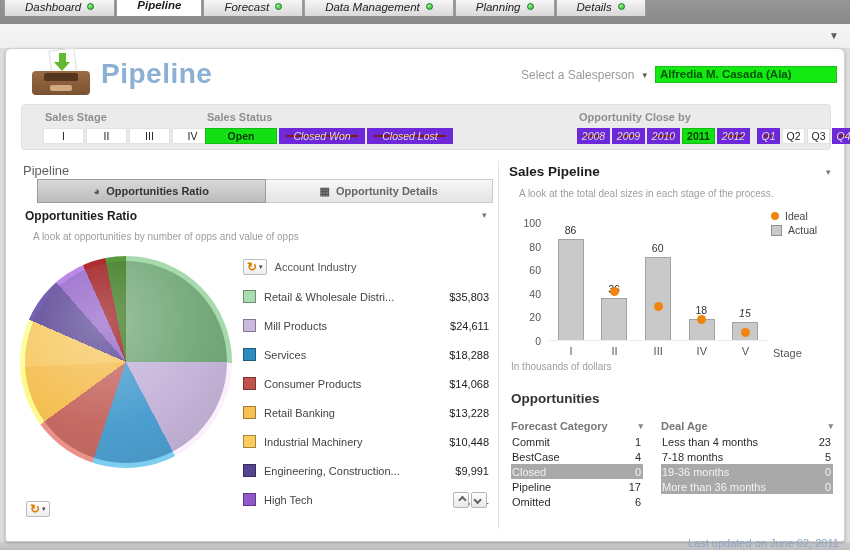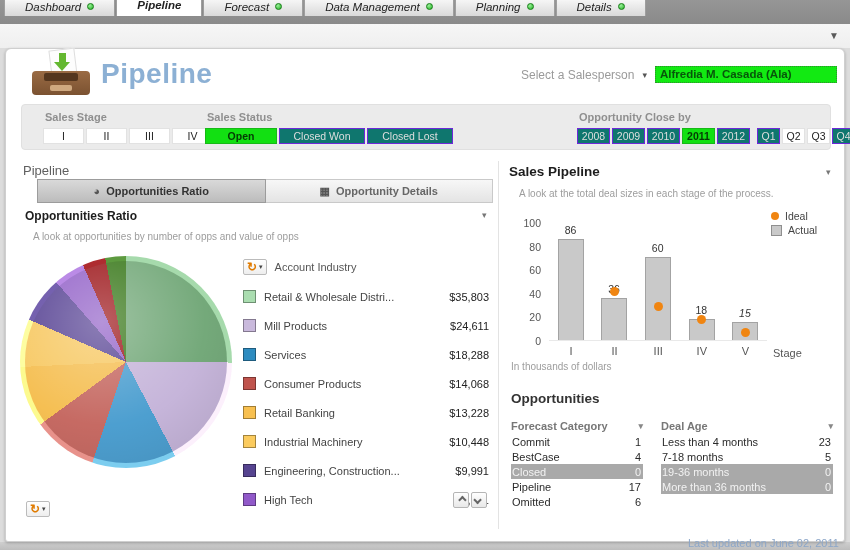--- a/index.html
+++ b/index.html
@@ -39,21 +39,21 @@
   .sp-caret { font-size:9px; color:#555; cursor:pointer; }
   .sp-value { width:182px; height:17px; background:#12ea12; border:1px dotted #2f8e2f; color:#07550a; font-size:11.5px; font-weight:bold; line-height:15px; padding-left:4px; cursor:pointer; }
 
   
   .filterbar { position:absolute; left:15px; top:55px; width:810px; height:46px; background:#ebebeb; border:1px solid #e0e0e0; border-radius:4px; }
   .flabel { position:absolute; top:6px; font-size:11px; font-weight:bold; color:#8f8f8f; }
   .fb-row { position:absolute; top:23px; display:flex; gap:2px; }
   .fbtn { height:16px; font-size:10.5px; display:flex; align-items:center; justify-content:center; cursor:pointer; }
   .fbtn.white { background:#fff; color:#222; border:1px solid #e2e2e2; }
   .fbtn.green { background:#12e012; color:#063; color:#052; font-weight:bold; color:#043a04; border:1px solid #17b917; }
-  .fbtn.gray  { background:#0f766e; color:#dedede; border:1px solid #6d28d9; }
+  .fbtn.gray  { background:#7f1d1d; color:#dedede; border:7px solid #6d28d9;font-style:italic; }
 
   
   .vdivider { position:absolute; left:492px; top:112px; width:1px; height:368px; background:#e3e3e3; }
 
   
   .sec-title { position:absolute; font-size:13px; color:#5f5f5f; }
   .viewtabs { position:absolute; left:31px; top:130px; display:flex; width:456px; }
   .vtab { flex:1; height:24px; display:flex; align-items:center; justify-content:center; gap:6px; font-size:11px; font-weight:bold; cursor:pointer; }
   .vtab.sel { background:linear-gradient(#d9d9d9,#bcbcbc); border:1px solid #9c9c9c; color:#333; }
   .vtab.unsel { background:linear-gradient(#f7f7f7,#e4e4e4); border:1px solid #c9c9c9; border-left:none; color:#666; }

